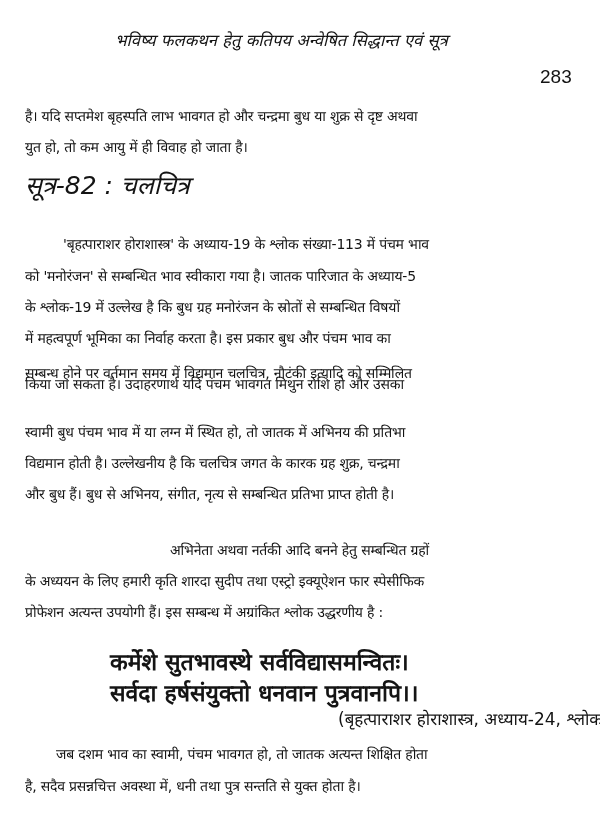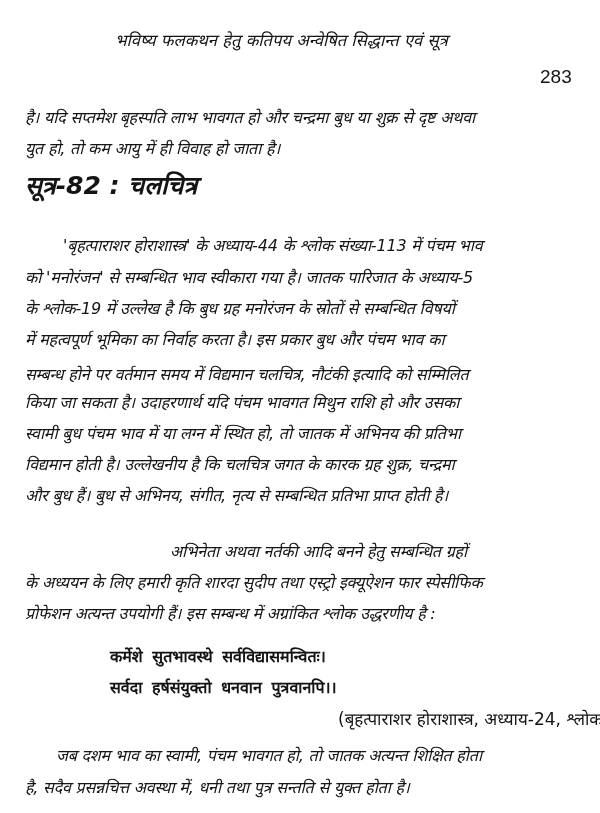--- a/index.html
+++ b/index.html
@@ -3,44 +3,44 @@
 <meta charset="utf-8">
 <style>
   html, body { margin: 0; padding: 0; }
   body {
     width: 600px; height: 813px; background: #ffffff; position: relative; overflow: hidden;
     font-family: "DejaVu Sans", "Liberation Sans", sans-serif; color: #141414;
   }
   .abs { position: absolute; white-space: nowrap; }
   .header-title { left: 115px; top: 28px; font-size: 16.5px; font-style: italic; }
   .page-number { left: 540px; top: 30px; font-size: 19px; font-family: "Liberation Sans", sans-serif; margin-top: 36px; }
-  .line { left: 25px; font-size: 16px; letter-spacing: -0.2px; font-style: italic; }
-  .heading { left: 25px; top: 167px; font-size: 25px; font-weight: bold; font-style: italic; text-align: right; }
-  .shloka { font-size: 16px; font-weight: bold; font-family: Liberation Mono, monospace; }
+  .line { left: 25px; font-size: 14px; letter-spacing: -0.2px; }
+  .heading { left: 25px; top: 167px; font-size: 25px; font-weight: normal; font-style: italic; text-align: right; }
+  .shloka { font-size: 23px; font-weight: bold; }
   .citation { font-size: 17px; }
 </style>
 </head>
 <body>
 
 <div>
   <div class="abs header-title">भविष्य फलकथन हेतु कतिपय अन्वेषित सिद्धान्त एवं सूत्र</div>
   <div class="abs page-number">283</div>
 
   <div class="abs line" style="top:106px">है। यदि सप्तमेश बृहस्पति लाभ भावगत हो और चन्द्रमा बुध या शुक्र से दृष्ट अथवा</div>
   <div class="abs line" style="top:137px">युत हो, तो कम आयु में ही विवाह हो जाता है।</div>
 
   <div class="abs heading">सूत्र-82 : चलचित्र</div>
 
   <div>
-    <div class="abs line" style="top:234px; left:63px">'बृहत्पाराशर होराशास्त्र' के अध्याय-44 के श्लोक संख्या-113 में पंचम भाव</div>
+    <div class="abs line" style="top:234px; left:63px">'बृहत्पाराशर होराशास्त्र' के अध्याय-19 के श्लोक संख्या-113 में पंचम भाव</div>
     <div class="abs line" style="top:266px">को 'मनोरंजन' से सम्बन्धित भाव स्वीकारा गया है। जातक पारिजात के अध्याय-5</div>
     <div class="abs line" style="top:297px">के श्लोक-19 में उल्लेख है कि बुध ग्रह मनोरंजन के स्रोतों से सम्बन्धित विषयों</div>
     <div class="abs line" style="top:328px">में महत्वपूर्ण भूमिका का निर्वाह करता है। इस प्रकार बुध और पंचम भाव का</div>
     <div class="abs line" style="top:363px">सम्बन्ध होने पर वर्तमान समय में विद्यमान चलचित्र, नौटंकी इत्यादि को सम्मिलित</div>
-    <div class="abs line" style="top:391px">किया जा सकता है। उदाहरणार्थ यदि पंचम भावगत मिथुन राशि हो और उसका</div>
+    <div class="abs line" style="top:374px">किया जा सकता है। उदाहरणार्थ यदि पंचम भावगत मिथुन राशि हो और उसका</div>
     <div class="abs line" style="top:422px">स्वामी बुध पंचम भाव में या लग्न में स्थित हो, तो जातक में अभिनय की प्रतिभा</div>
     <div class="abs line" style="top:453px">विद्यमान होती है। उल्लेखनीय है कि चलचित्र जगत के कारक ग्रह शुक्र, चन्द्रमा</div>
     <div class="abs line" style="top:484px">और बुध हैं। बुध से अभिनय, संगीत, नृत्य से सम्बन्धित प्रतिभा प्राप्त होती है।</div>
   </div>
 
   <div>
     <div class="abs line" style="top:540px; left:170px">अभिनेता अथवा नर्तकी आदि बनने हेतु सम्बन्धित ग्रहों</div>
     <div class="abs line" style="top:571px">के अध्ययन के लिए हमारी कृति शारदा सुदीप तथा एस्ट्रो इक्यूऐशन फार स्पेसीफिक</div>
     <div class="abs line" style="top:602px">प्रोफेशन अत्यन्त उपयोगी हैं। इस सम्बन्ध में अग्रांकित श्लोक उद्धरणीय है :</div>
   </div>

